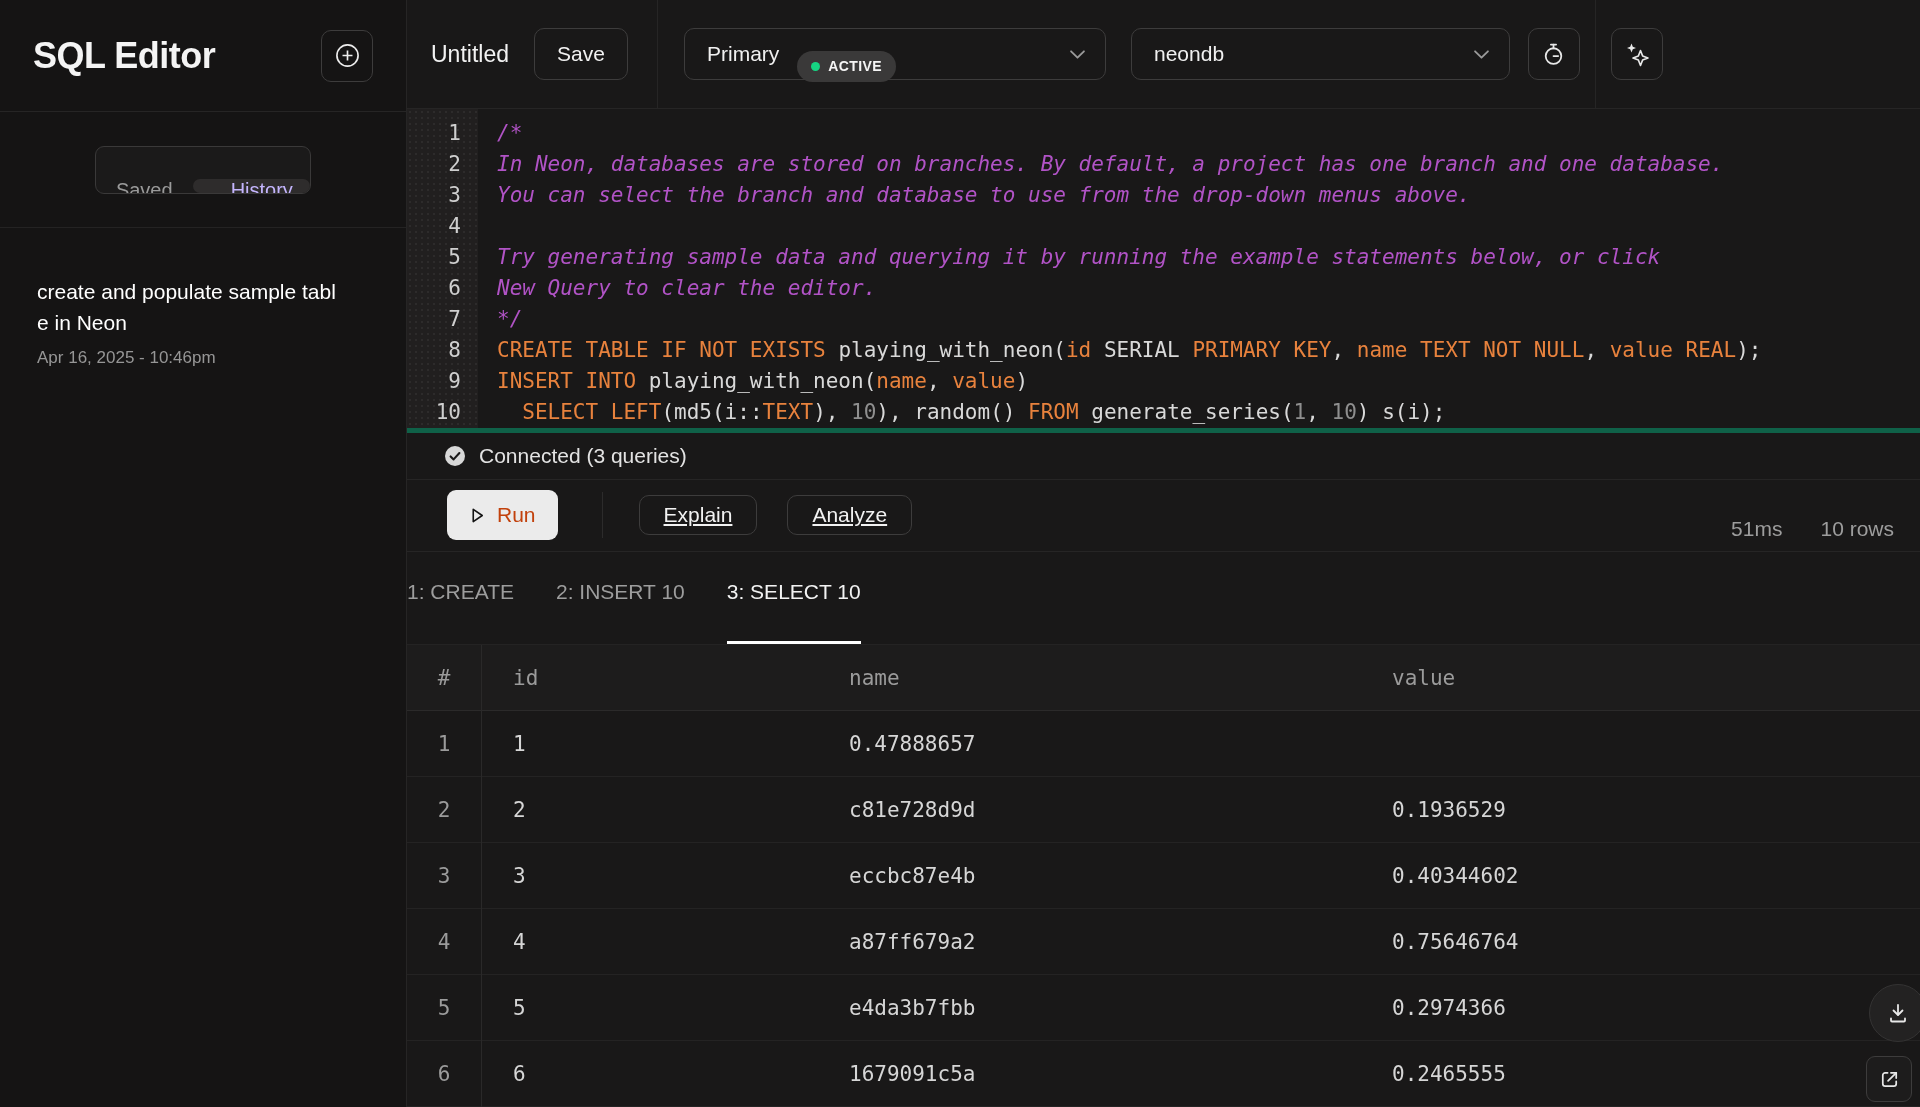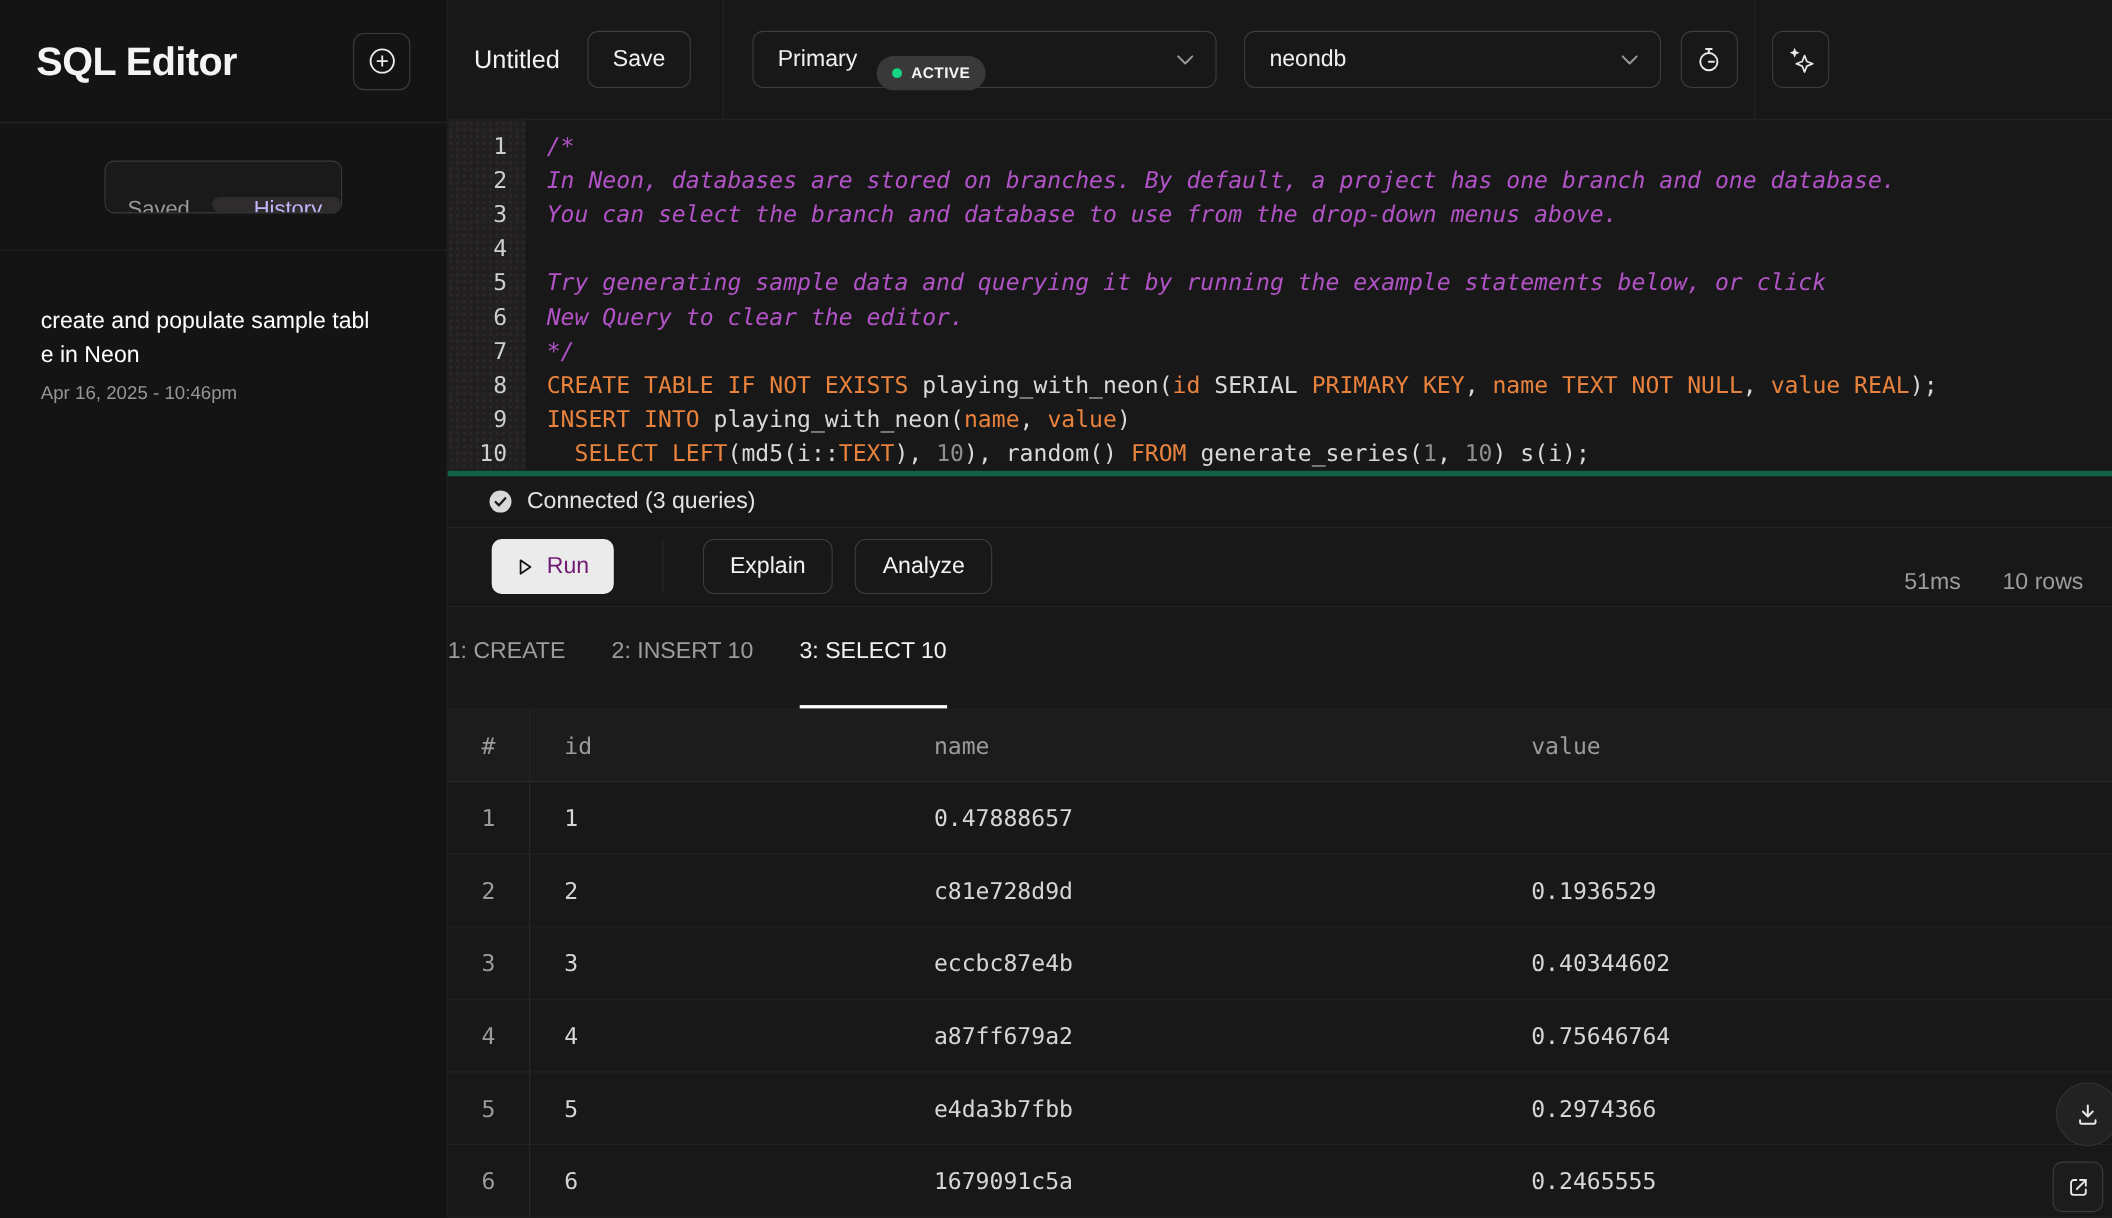--- a/index.html
+++ b/index.html
@@ -50,23 +50,23 @@
   .tk-t { color:#d9d9d9; }
   .tk-k { color:#e8823d; }
   .tk-n { color:#8f8f8f; }
   .tk-c { color:#b153c6; font-style:italic; }
   .green-bar { height:5px; background:#0f6148; }
 
   
   .status-row { height:48px; border-bottom:1px solid #262525; display:flex; align-items:center; padding-left:37px; gap:13px; }
   .status-text { font-size:21px; color:#e3e3e3; }
   .action-row { height:74px; border-bottom:1px solid #262525; display:flex; align-items:center; padding-left:40px; }
-  .run-btn { height:50px; padding:0 22px; background:#ebebeb; border:none; border-radius:9px; color:#701a75; font-size:21px; font-weight:500; font-family:"Liberation Sans",sans-serif; display:flex; align-items:center; gap:11px; cursor:pointer;justify-content:space-between; }
+  .run-btn { height:50px; padding:0 22px; background:#ebebeb; border:none; border-radius:9px; color:#c2410c; font-size:21px; font-weight:500; font-family:"Liberation Sans",sans-serif; display:flex; align-items:center; gap:11px; cursor:pointer;justify-content:space-between; }
   .action-vdiv { width:1px; height:46px; background:#2c2b2b; margin:0 36px 0 44px; }
-  .sec-btn { height:50px; padding:0 24px; margin-right:20px; }
+  .sec-btn { height:40px; padding:0 24px; margin-right:30px;text-decoration:underline; }
   .timing { margin-left:auto; display:flex; gap:38px; padding-right:26px; font-size:21px; color:#9d9d9d;margin-top:28px; }
 
   
   .rtabs { height:93px; border-bottom:1px solid #242323; display:flex; gap:42px; padding-top:28px; }
   .rtab { position:relative; font-size:21px; color:#9d9d9d; height:65px; cursor:pointer; }
   .rtab.active { color:#f2f2f2; }
   .rtab.active::after { content:""; position:absolute; left:0; right:0; bottom:1px; height:3px; background:#fff; }
 
   
   .thead { height:66px; background:#1d1c1c; border-bottom:1px solid #2b2a2a; display:grid; grid-template-columns:75px 336px 543px 1fr; align-items:center; font-family:"DejaVu Sans Mono", monospace; font-size:21px; color:#9b9b9b; }

